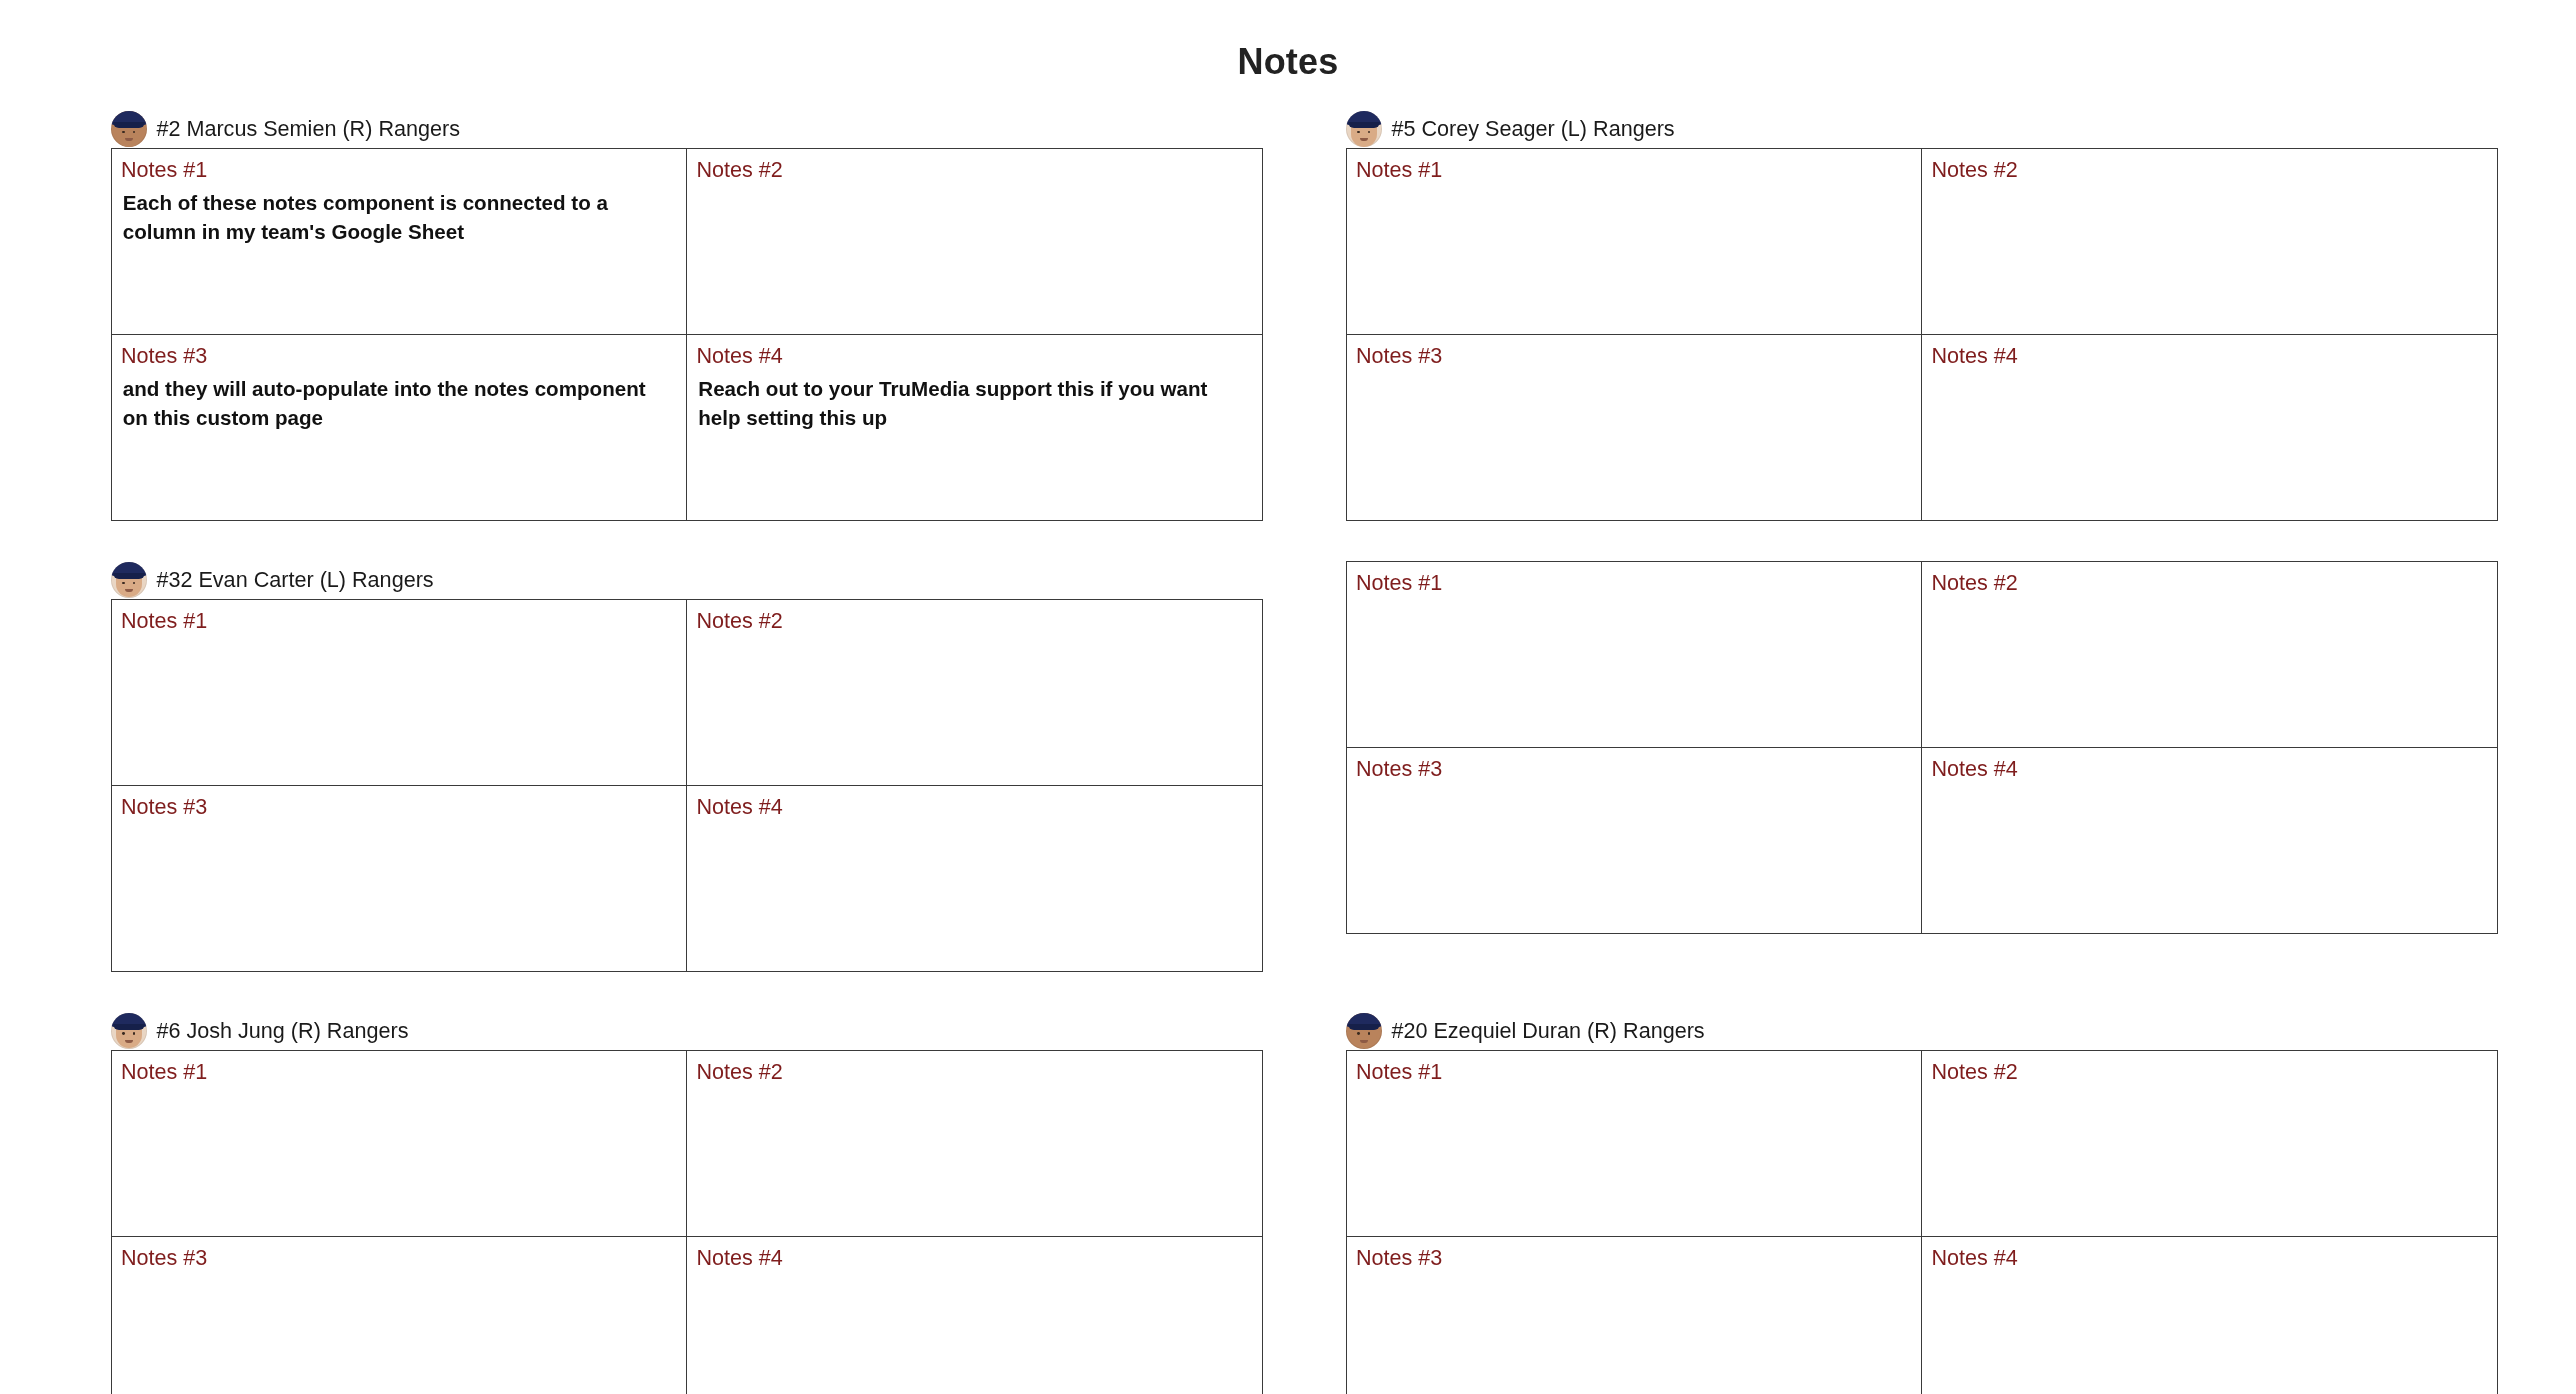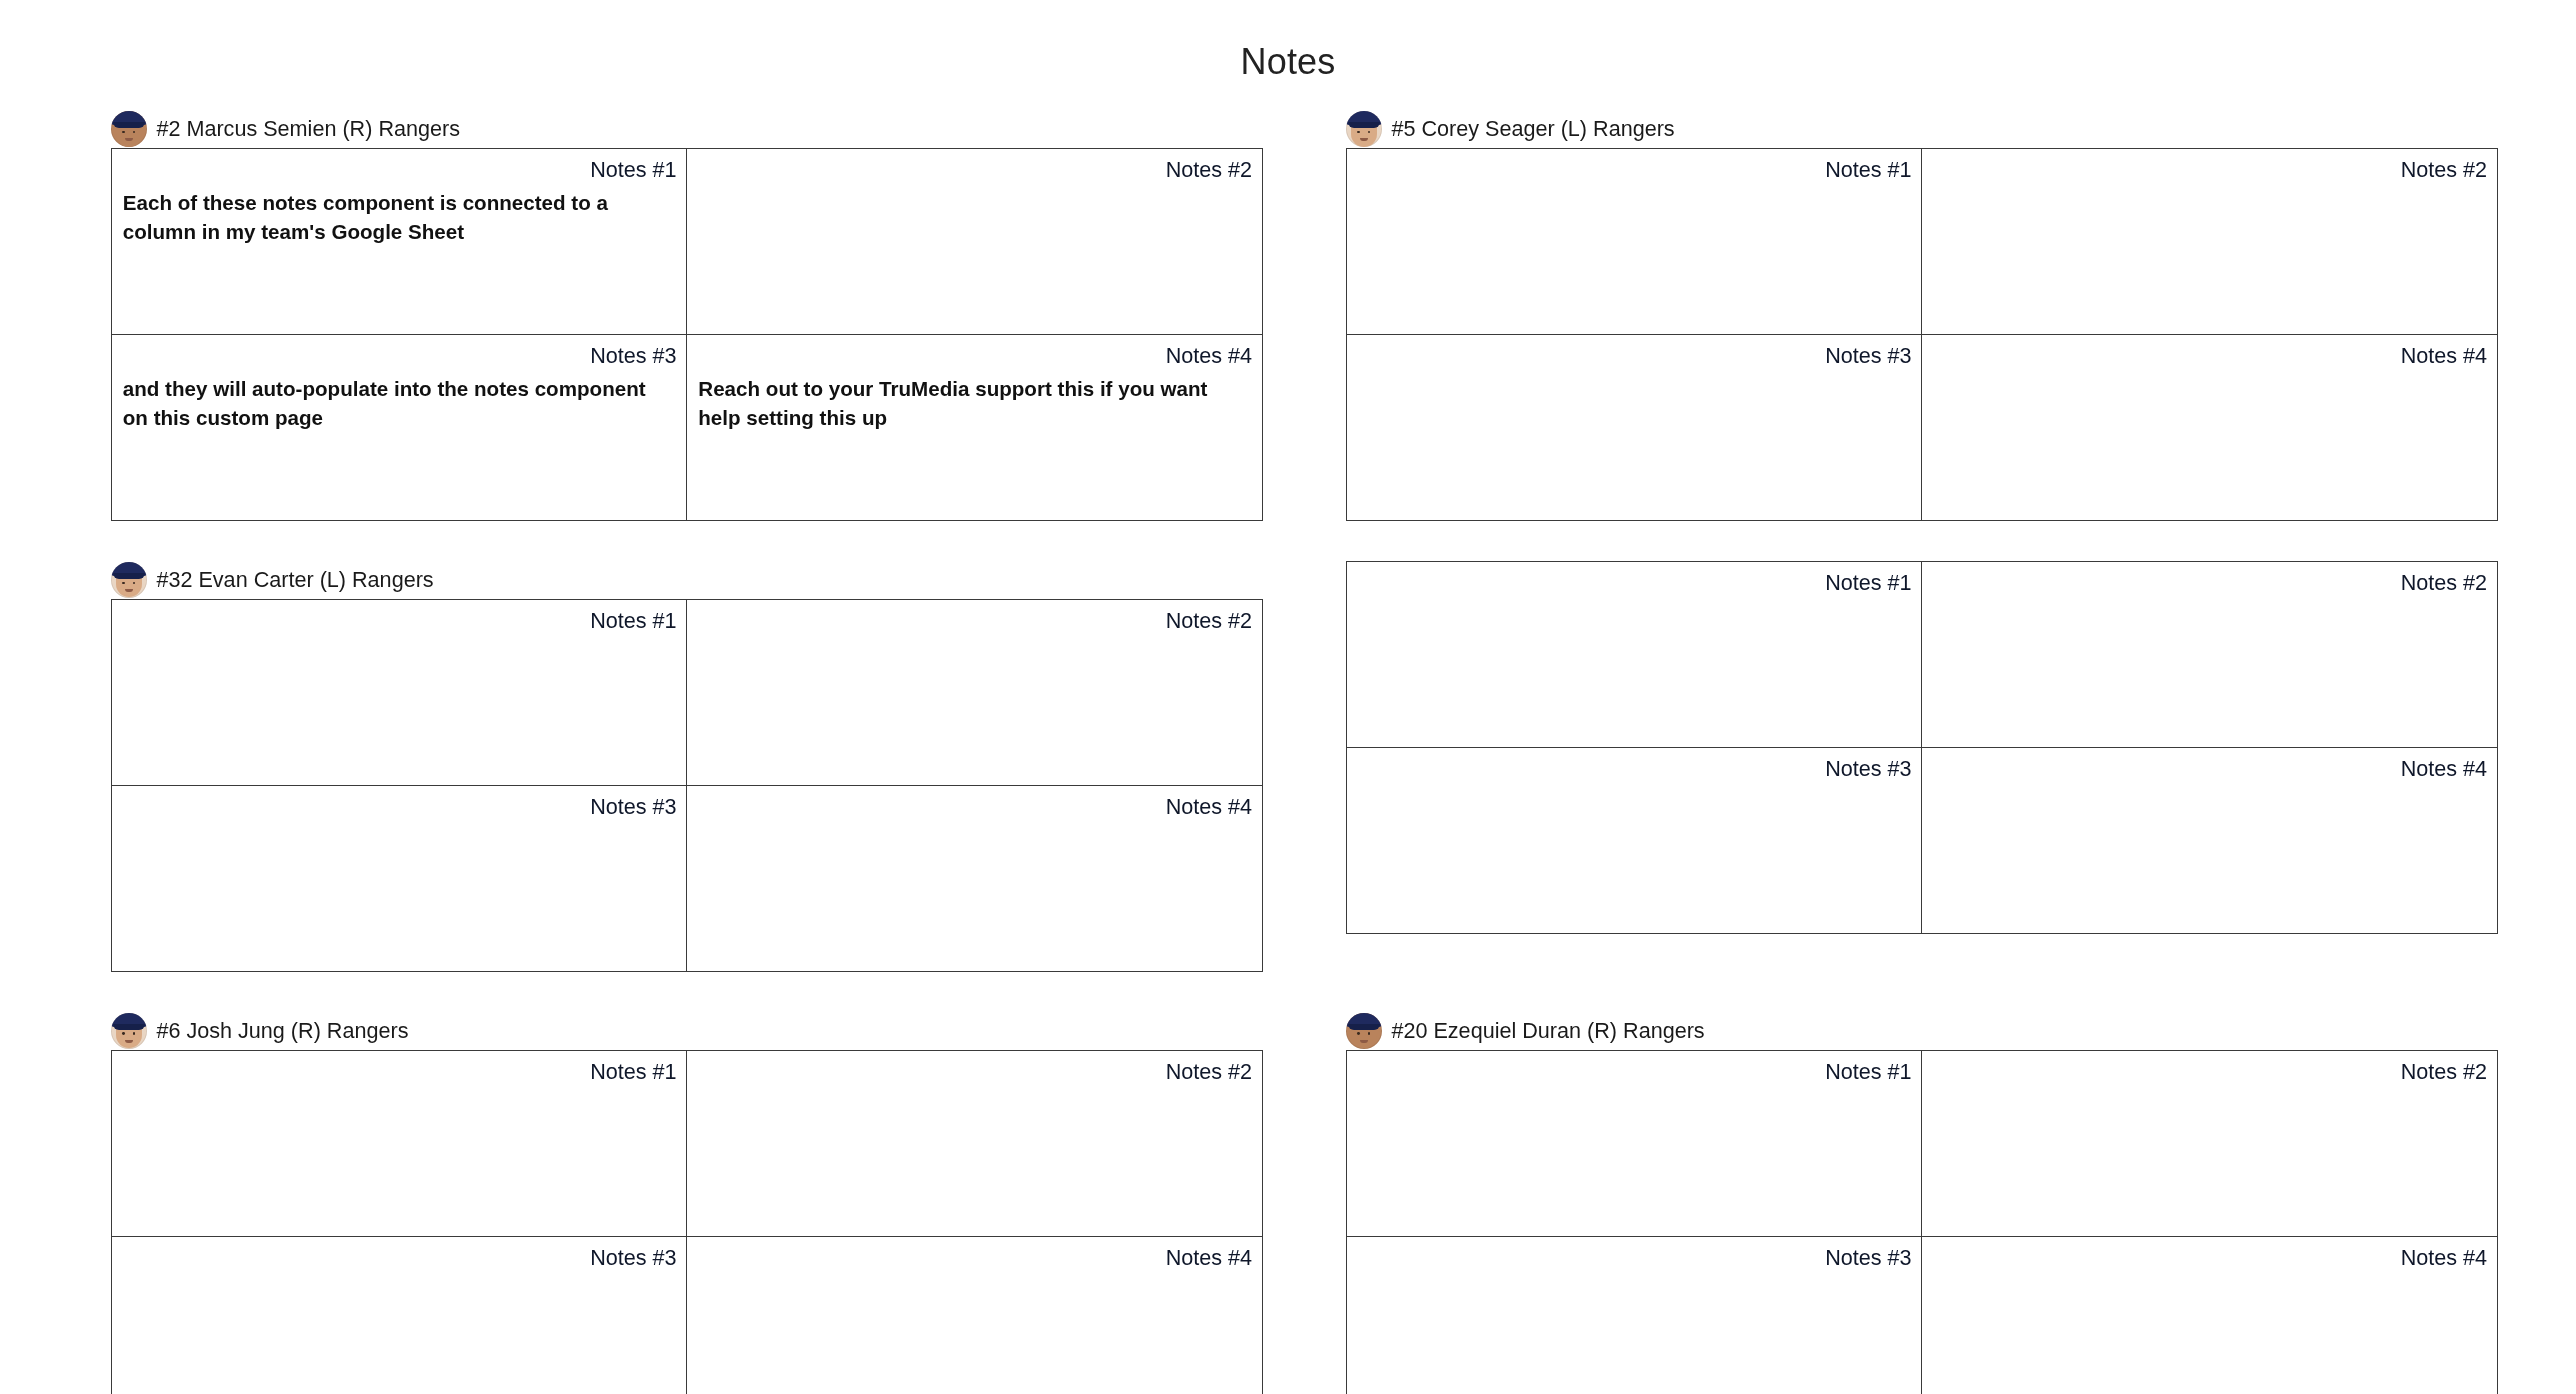--- a/index.html
+++ b/index.html
@@ -11,21 +11,21 @@
     width: 2576px;
     height: 1395px;
     font-family: "Liberation Sans", sans-serif;
     color: #000000;
     overflow: hidden;
   }
 
   .page-title {
     text-align: center;
     font-size: 36px;
-    font-weight: 400;
+    font-weight: 700;
     color: #222222;
     margin: 41px 0 0 0;
     letter-spacing: 0.2px;
   }
 
   .players-grid {
     display: grid;
     grid-template-columns: 1fr 1fr;
     column-gap: 52px;
     row-gap: 41px;
@@ -116,23 +116,23 @@
     box-sizing: border-box;
     height: 187px;
     padding: 5.6px 9.4px 7.5px 9.4px;
     display: flex;
     flex-direction: column;
     background: #ffffff;
     margin: -0.5px;
   }
 
   .note-label {
-    text-align: right;
+    text-align: left;
     font-size: 21.6px;
-    color: #0f172a;
+    color: #7f1d1d;
     line-height: 1.35;
     margin-bottom: 3.7px;
   }
 
   .note-text {
     font-size: 20.6px;
     line-height: 1.42;
     color: #111111;
     white-space: pre-wrap;
     padding: 0 1.9px;

